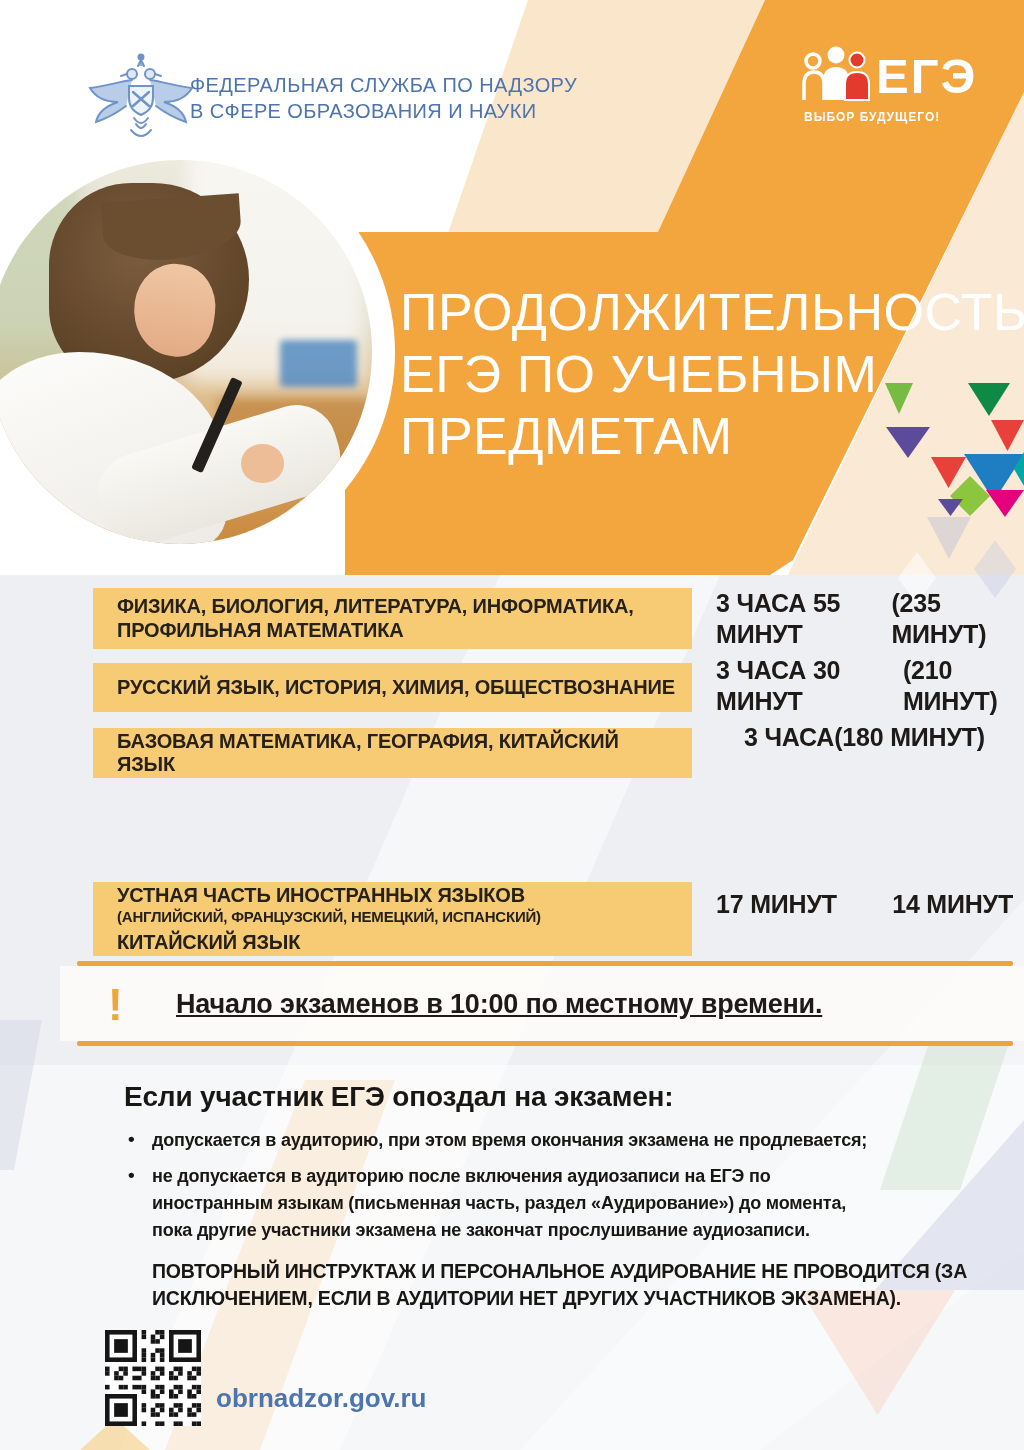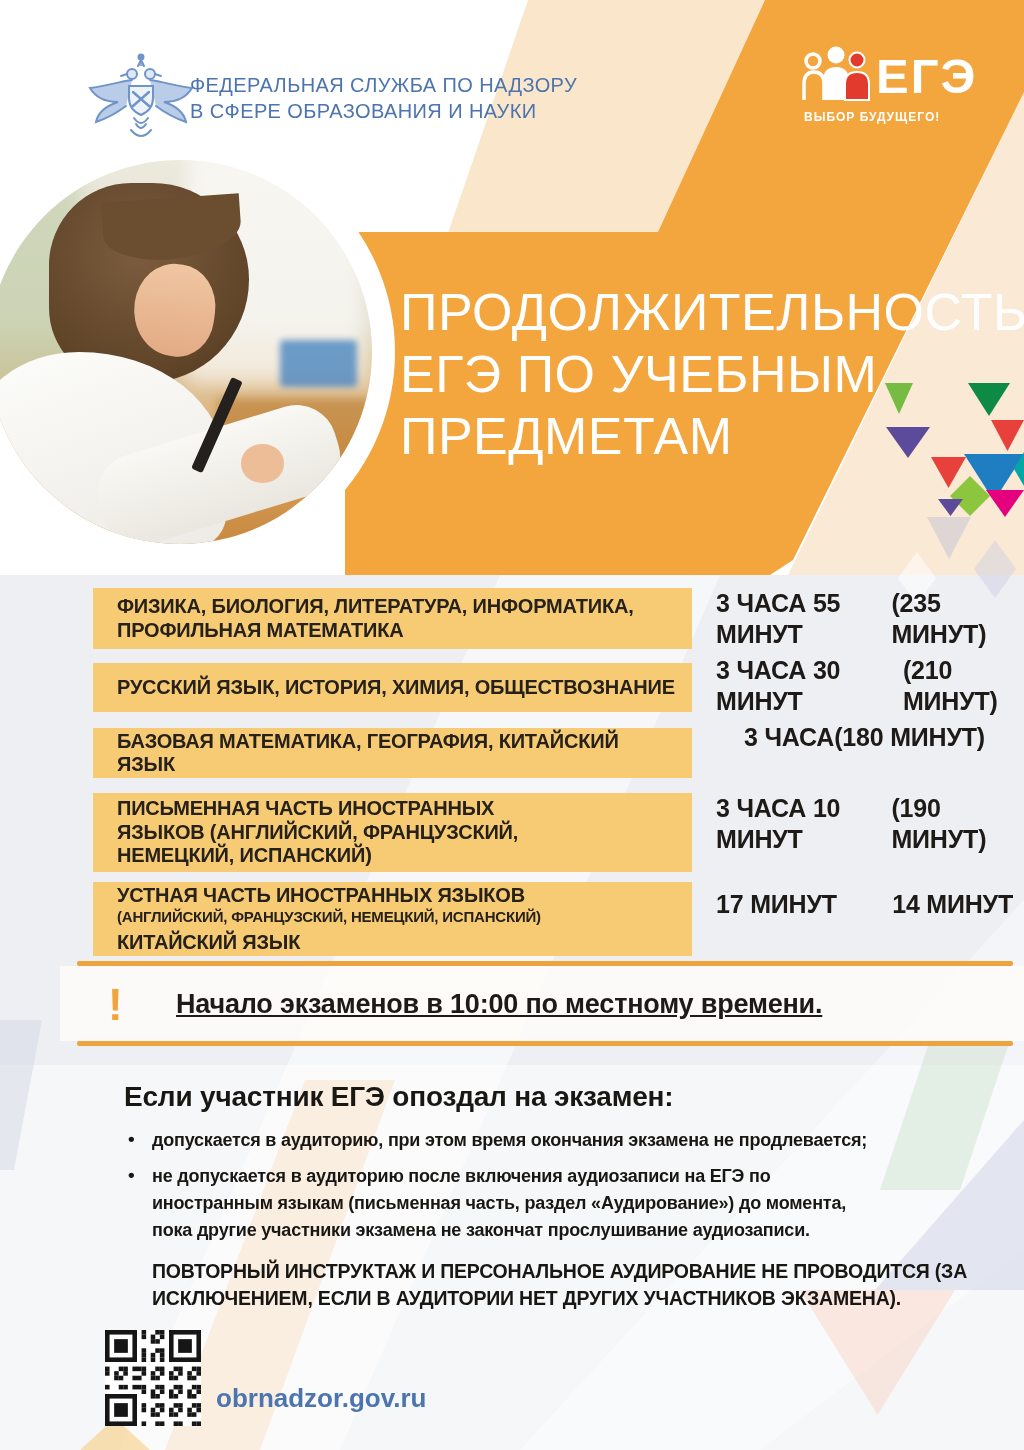--- a/index.html
+++ b/index.html
@@ -187,27 +187,20 @@
   </div>
 
   <div class="row" style="top:728px;height:50px;">
     <div class="row-label">БАЗОВАЯ МАТЕМАТИКА, ГЕОГРАФИЯ, КИТАЙСКИЙ ЯЗЫК</div>
     <div class="row-dur" style="margin-top:-6px;">
       <div>3 ЧАСА</div>
       <div>(180 МИНУТ)</div>
     </div>
   </div>
 
-  <div class="row" style="top:793px;height:79px;">
-    <div class="row-label" style="padding-right:110px;">ПИСЬМЕННАЯ ЧАСТЬ ИНОСТРАННЫХ ЯЗЫКОВ (АНГЛИЙСКИЙ, ФРАНЦУЗСКИЙ, НЕМЕЦКИЙ, ИСПАНСКИЙ)</div>
-    <div class="row-dur">
-      <div>3 ЧАСА 10 МИНУТ</div>
-      <div>(190 МИНУТ)</div>
-    </div>
-  </div>
 
   <div class="row" style="top:882px;height:74px;">
     <div class="row-label" style="justify-content:center;">
       <div>УСТНАЯ ЧАСТЬ ИНОСТРАННЫХ ЯЗЫКОВ</div>
       <div class="row-note">(АНГЛИЙСКИЙ, ФРАНЦУЗСКИЙ, НЕМЕЦКИЙ, ИСПАНСКИЙ)</div>
       <div style="margin-top:5px;">КИТАЙСКИЙ ЯЗЫК</div>
     </div>
     <div class="row-dur" style="justify-content:space-between;padding:7px 0 5px 0;">
       <div>17 МИНУТ</div>
       <div>14 МИНУТ</div>

